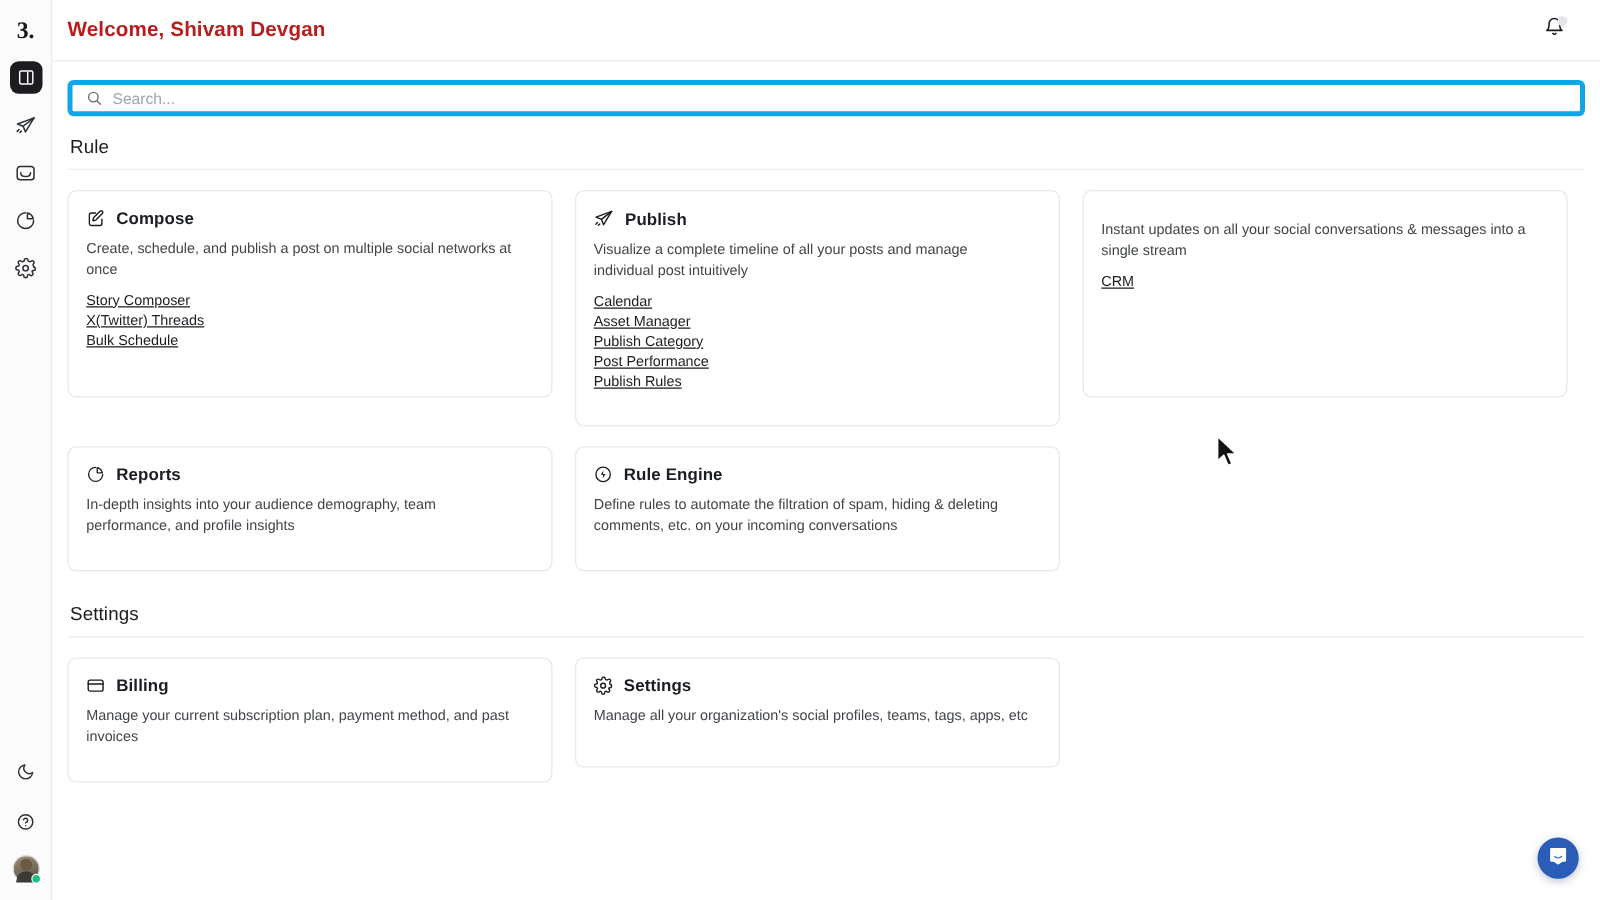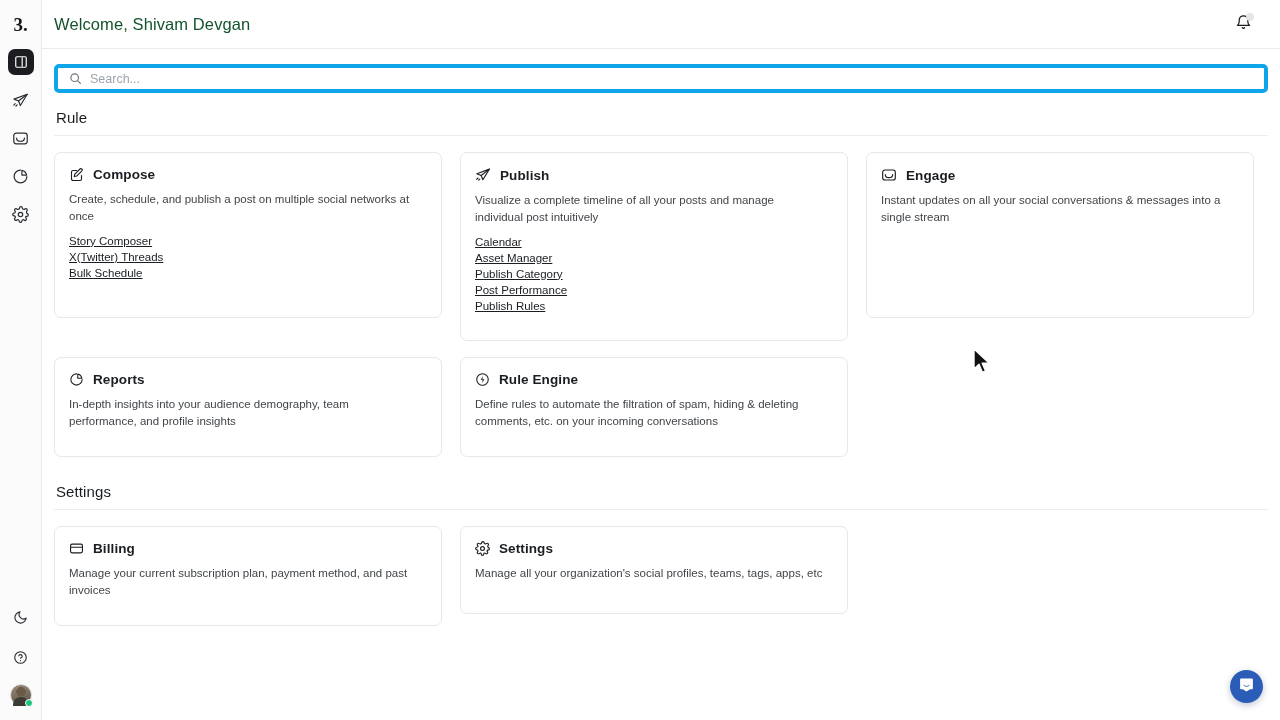--- a/index.html
+++ b/index.html
@@ -59,21 +59,21 @@
   }
 
   
   .main { flex: 1 1 auto; height: 720px; background: #ffffff; position: relative; }
 
   .topbar {
     height: 49px; border-bottom: 1px solid #e9eaec;
     display: flex; align-items: center; justify-content: space-between;
     padding: 0 24px 0 12px;
   }
-  .welcome { font-size: 16.5px; color: #14532d; font-weight: 400; letter-spacing: .1px; }
+  .welcome { font-size: 16.5px; color: #b91c1c; font-weight: 700; letter-spacing: .1px; }
   .bell-btn { position: relative; width: 26px; height: 26px; display: flex; align-items: center; justify-content: center; cursor: pointer; }
   .bell-dot {
     position: absolute; top: 2px; right: 2px;
     width: 8px; height: 8px; border-radius: 50%;
     background: #e3e5e8;
   }
 
   .content { padding: 0 12px; }
 
   .search-wrap { padding: 15px 0 0 0; }
@@ -296,30 +296,24 @@
                 <a class="card-link">Asset Manager</a>
                 <a class="card-link">Publish Category</a>
                 <a class="card-link">Post Performance</a>
                 <a class="card-link">Publish Rules</a>
               </div>
             </div>
           </div>
 
           <div class="card-cell">
             <div class="card">
-              <div class="card-head">
-                <span class="card-icon">
-                  <svg width="16" height="16" viewBox="0 0 24 24" fill="none" stroke="currentColor" stroke-width="1.7" stroke-linecap="round" stroke-linejoin="round">
-                    <rect x="2.5" y="4.5" width="19" height="15" rx="3.5"></rect>
-                    <path d="M6.5 11.5c0 2.6 2.3 4.4 5.5 4.4s5.5-1.8 5.5-4.4"></path>
-                  </svg>
-                </span>
-                <span class="card-title">Engage</span>
-              </div>
               <div class="card-desc">Instant updates on all your social conversations &amp; messages into a single stream</div>
+              <div class="card-links">
+                <a class="card-link">CRM</a>
+              </div>
             </div>
           </div>
 
           <div class="card-cell">
             <div class="card short">
               <div class="card-head">
                 <span class="card-icon">
                   <svg width="15" height="15" viewBox="0 0 24 24" fill="none" stroke="currentColor" stroke-width="1.7" stroke-linecap="round" stroke-linejoin="round">
                     <path d="M21 12a9 9 0 1 1-9-9"></path>
                     <path d="M14 3.3A9 9 0 0 1 20.7 10H14z"></path>

